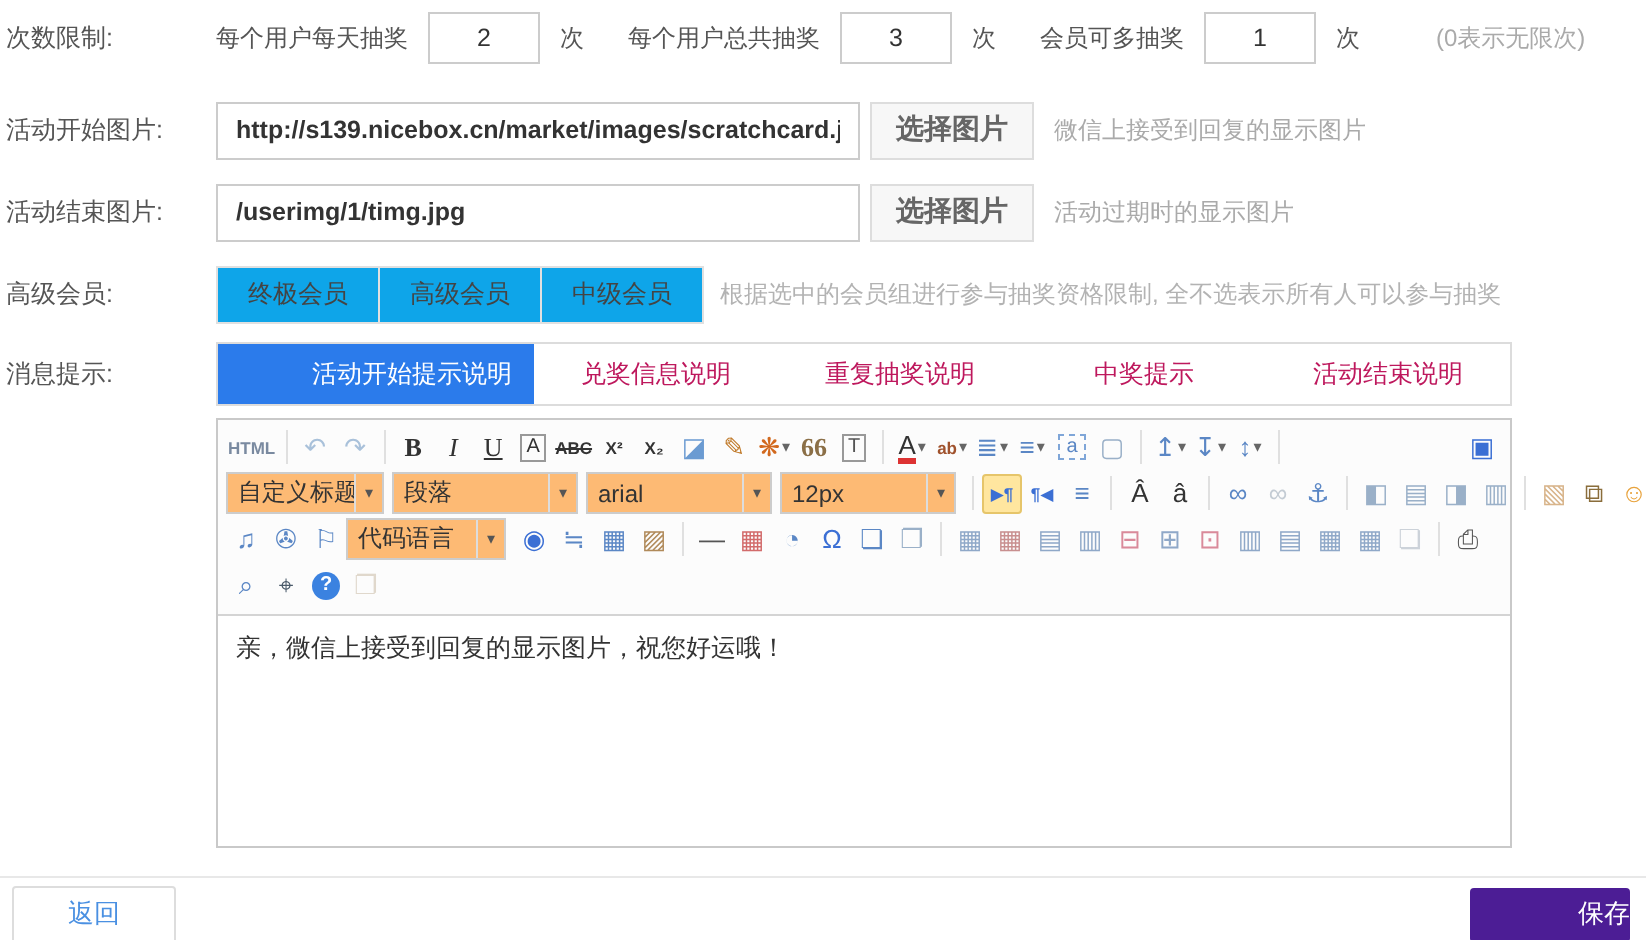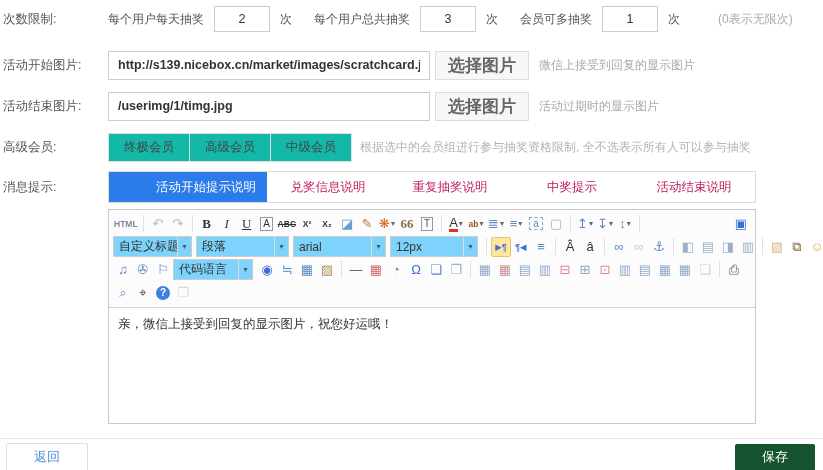--- a/index.html
+++ b/index.html
@@ -28,29 +28,29 @@
 
   
   .img-row { margin-top:17px; height:30px; }
   .url-input {
     width:322px; height:29px; border:1px solid #ccc; padding:0 9px;
     font-size:12.5px; font-weight:600; color:#333; font-family:inherit; outline:none;
   }
   .pick-btn {
     height:29px; margin-left:5px; padding:0 12px;
     background:#f7f7f7; border:1px solid #ddd; color:#666;
-    font-weight:700; font-size:17px; cursor:pointer; font-family:inherit;
+    font-weight:700; font-size:14px; cursor:pointer; font-family:inherit;
   }
   .img-hint { color:#aaa; margin-left:10px; }
 
   
   .perm-row { margin-top:11px; height:30px; }
   .perm-group { display:flex; }
   .perm-btn {
-    height:29px; padding:0 15px; background:#14b8a6; border:1px solid #e0e0e0;
+    height:29px; padding:0 15px; background:#0ea5e9; border:1px solid #e0e0e0;
     margin-left:-1px; color:#444; font-size:12.5px; display:flex; align-items:center;
     cursor:pointer;
   }
   .perm-btn:first-child { margin-left:0; }
   .perm-hint { color:#b3b3b3; margin-left:8px; }
 
   
   .tabs-row { margin-top:9px; height:32px; }
   .tabs { display:flex; width:648px; height:32px; border:1px solid #dcdcdc; background:#fff; }
   .tab {
@@ -81,21 +81,21 @@
   .tb-icon.fc .g { border-bottom:3px solid #d33; line-height:13px; }
   .tb-icon.hl { background:#ffe69f; border:1px solid #e6c56a; }
   .tb-icon.circle .g {
     background:#3b82e0; color:#fff !important; border-radius:50%;
     width:14px; height:14px; line-height:14px; font-size:10px; text-align:center; font-weight:700;
   }
   .tb-arrow { font-size:8px; color:#666; margin-left:1px; }
   .tb-sep { width:1px; height:17px; background:#e0e0e0; margin:0 4px; flex:none; }
   .tb-gap { flex:1; }
   .tb-select {
-    height:21px; border:1px solid #ccc; background:#7dd3fc; display:flex; align-items:center;
+    height:21px; border:1px solid #ccc; background:#fdba74; display:flex; align-items:center;
     margin-right:4px; color:#333; cursor:pointer; flex:none;
   }
   .tb-select .sel-text { flex:1; padding:0 5px; font-size:12px; white-space:nowrap; overflow:hidden; }
   .tb-select .sel-arrow { width:14px; border-left:1px solid #ddd; text-align:center; font-size:8px; color:#555; align-self:stretch; display:flex; align-items:center; justify-content:center; }
   .content-area { padding:8px 9px; font-size:12.5px; color:#333; height:120px; cursor:text; }
 
   
   .footer {
     position:absolute; left:0; right:0; bottom:0; height:37px;
     border-top:1px solid #e8e8e8; background:#fff;
@@ -433,16 +433,16 @@
           <span class="tb-icon">
             <span class="g" style="color: rgb(224, 216, 204);">❐</span>
           </span>
         </div>
       </div>
     <div class="content-area">亲，微信上接受到回复的显示图片，祝您好运哦！</div>
   </div>
 
   <div class="footer">
     <button class="back-btn" style="color: rgb(74, 144, 226);">返回</button>
-    <button class="save-btn" style="background: #14532d;">保存</button>
+    <button class="save-btn" style="background: #4c1d95; text-align: right;">保存</button>
   </div>
 
 </div>
 
 </body></html>

